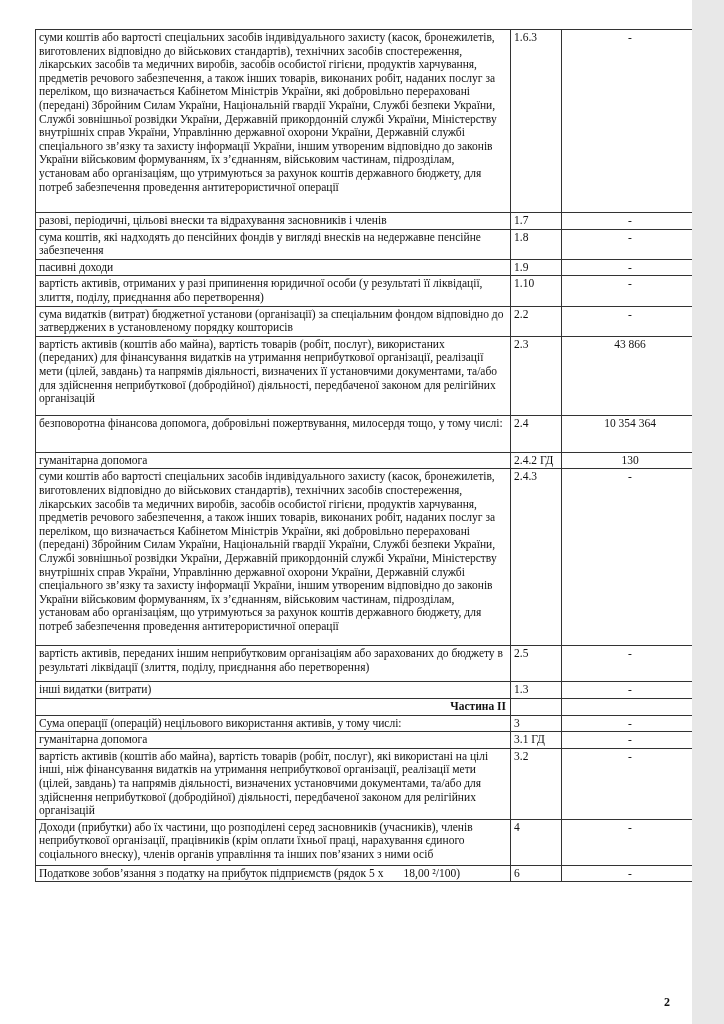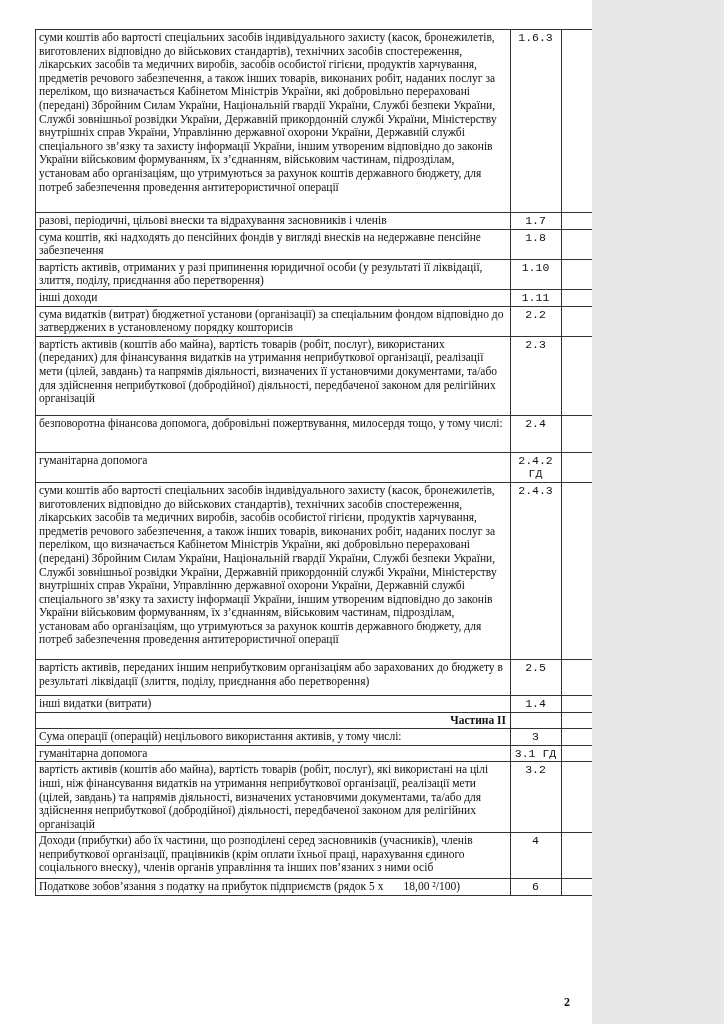--- a/index.html
+++ b/index.html
@@ -1,18 +1,18 @@
 <!DOCTYPE html>
 <html lang="uk"><head>
 <meta charset="utf-8">
 <style>
   html,body{margin:0;padding:0;background:#e8e8e8;}
   .page{
     position:relative;
-    width:592px;height:1024px;
+    width:692px;height:1024px;
     background:#ffffff;
     font-family:"Liberation Serif","DejaVu Serif",serif;
     color:#111;
     overflow:hidden;
   }
   table.report{
     position:absolute;
     left:35px;top:29px;
     width:658px;
     border-collapse:collapse;
@@ -20,21 +20,21 @@
     font-size:11.5px;
     line-height:13.6px;
   }
   table.report td{
     border:1px solid #333;
     vertical-align:top;
     padding:1px 4px 1px 3px;
     overflow:hidden;
   }
   td.c-label{width:467px;white-space:pre-line;text-align:left;}
-  td.c-code{width:43px;text-align:center;padding:1px 1px;font-family:Liberation Mono, monospace;}
+  td.c-code{width:43px;text-align:left;padding:1px 1px;}
   td.c-value{width:130px;text-align:center;}
   tr.h-tall1 td{height:180px;}
   tr.h-23 td{height:76px;}
   tr.h-24 td{height:34px;}
   tr.h-243 td{height:174px;}
   tr.h-25 td{height:33px;}
   tr.h-4 td{height:43px;}
   tr.bold-row td.c-label, tr.bold-row td.c-code{font-weight:bold;}
   tr.section-row td.c-label{text-align:right;font-weight:bold;}
   .page-number{
@@ -59,27 +59,27 @@
         <td class="c-label">разові, періодичні, цільові внески та відрахування засновників і членів</td>
         <td class="c-code">1.7</td>
         <td class="c-value">-</td>
       </tr>
       <tr>
         <td class="c-label">сума коштів, які надходять до пенсійних фондів у вигляді внесків на недержавне пенсійне забезпечення</td>
         <td class="c-code">1.8</td>
         <td class="c-value">-</td>
       </tr>
       <tr>
-        <td class="c-label">вартість активів, отриманих у разі припинення юридичної особи (у результаті її ліквідації, злиття, поділу, приєднання або перетворення)</td>
-        <td class="c-code">1.10</td>
+        <td class="c-label">пасивні доходи</td>
+        <td class="c-code">1.9</td>
         <td class="c-value">-</td>
       </tr>
       <tr>
-        <td class="c-label">інші доходи</td>
-        <td class="c-code">1.11</td>
+        <td class="c-label">вартість активів, отриманих у разі припинення юридичної особи (у результаті її ліквідації, злиття, поділу, приєднання або перетворення)</td>
+        <td class="c-code">1.10</td>
         <td class="c-value">-</td>
       </tr>
       <tr>
         <td class="c-label">сума видатків (витрат) бюджетної установи (організації) за спеціальним фондом відповідно до затверджених в установленому порядку кошторисів</td>
         <td class="c-code">2.2</td>
         <td class="c-value">-</td>
       </tr>
       <tr class="h-23">
         <td class="c-label">вартість активів (коштів або майна), вартість товарів (робіт, послуг), використаних (переданих) для фінансування видатків на утримання неприбуткової організації, реалізації мети (цілей, завдань) та напрямів діяльності, визначених її установчими документами, та/або для здійснення неприбуткової (добродійної) діяльності, передбаченої законом для релігійних організацій</td>
         <td class="c-code">2.3</td>
@@ -100,21 +100,21 @@
         <td class="c-code">2.4.3</td>
         <td class="c-value">-</td>
       </tr>
       <tr class="h-25">
         <td class="c-label">вартість активів, переданих іншим неприбутковим організаціям або зарахованих до бюджету в результаті ліквідації (злиття, поділу, приєднання або перетворення)</td>
         <td class="c-code">2.5</td>
         <td class="c-value">-</td>
       </tr>
       <tr>
         <td class="c-label">інші видатки (витрати)</td>
-        <td class="c-code">1.4</td>
+        <td class="c-code">1.3</td>
         <td class="c-value">-</td>
       </tr>
       <tr class="section-row">
         <td class="c-label">Частина II</td>
         <td class="c-code"></td>
         <td class="c-value"></td>
       </tr>
       <tr>
         <td class="c-label">Сума операції (операцій) нецільового використання активів, у тому числі:</td>
         <td class="c-code">3</td>

